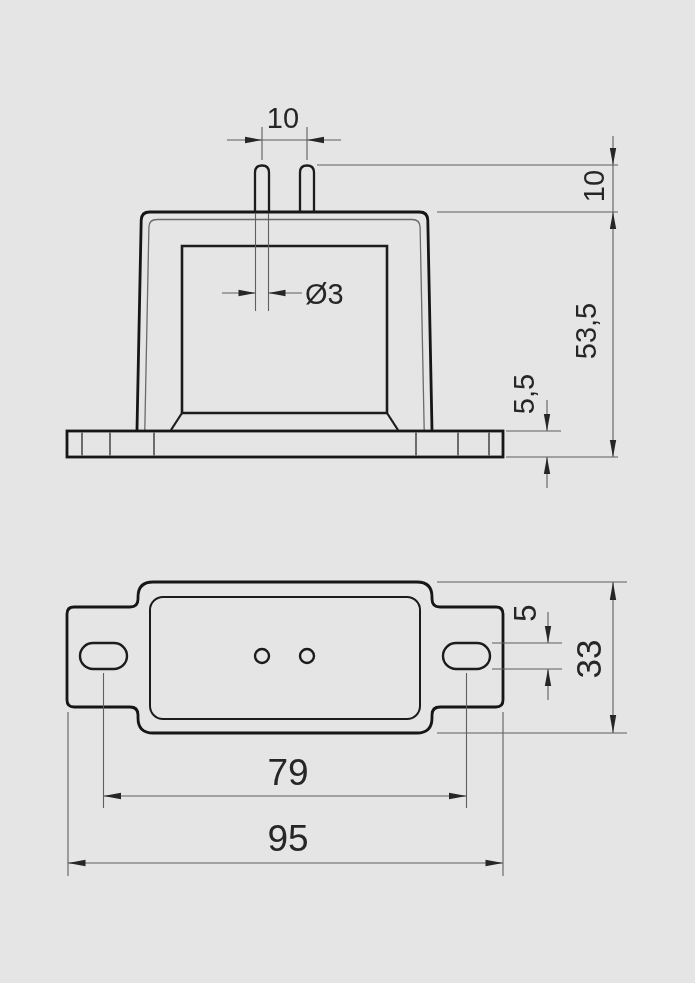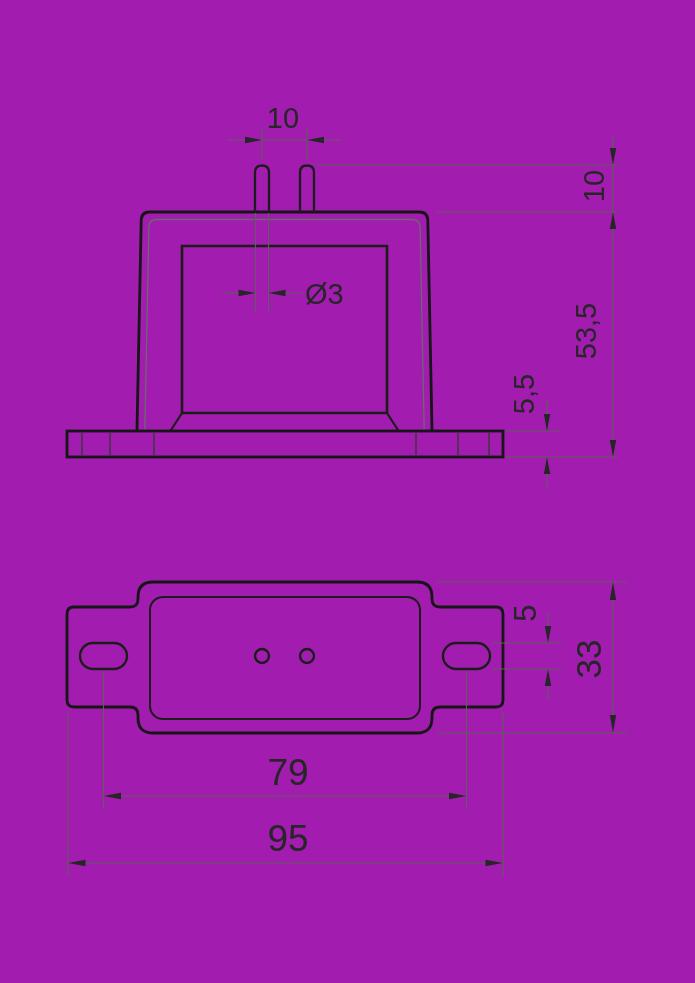--- a/index.html
+++ b/index.html
@@ -1,16 +1,16 @@
 <!DOCTYPE html>
 <html><head>
 <meta charset="utf-8">
 <style>
   html,body{margin:0;padding:0;background:#ffffff;}
-  .page{position:relative;width:695px;height:983px;background:#a21caf;overflow:hidden;
+  .page{position:relative;width:695px;height:983px;background:#e5e5e5;overflow:hidden;
         font-family:"Liberation Sans", sans-serif;}
   svg text{fill:#262626;}
   .dim-text{font-size:29px;}
   .dim-text-lg{font-size:37px;}
   .dim-text-md{font-size:35px;}
   .dim-text-sm{font-size:31px;}
 </style>
 </head>
 <body>
 

